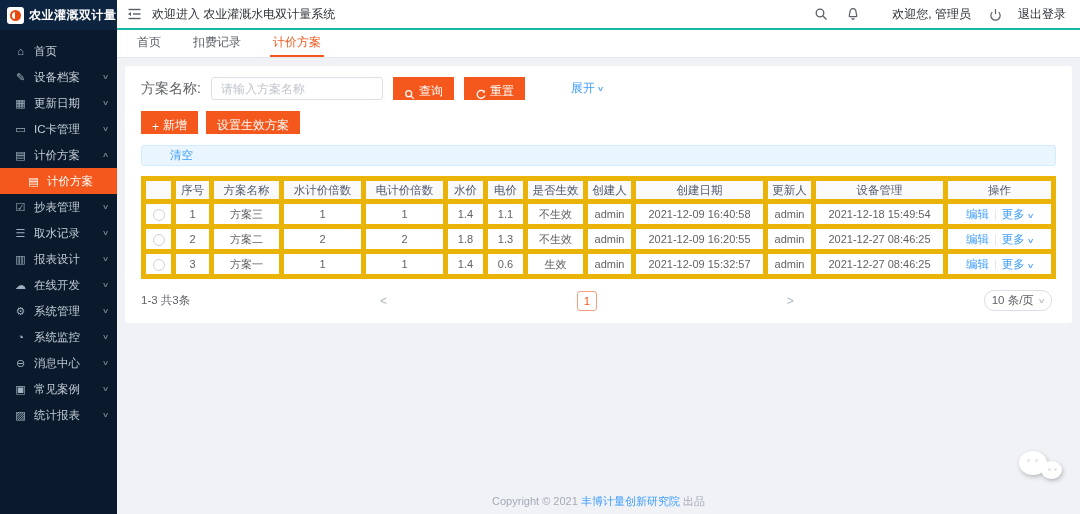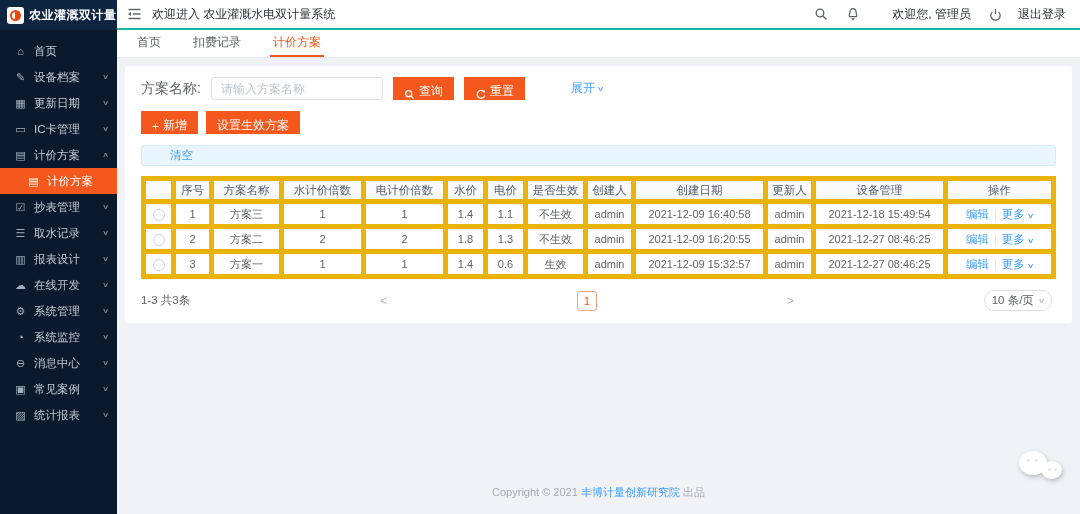--- a/index.html
+++ b/index.html
@@ -72,21 +72,21 @@
   .wm-text { color:#fff; font-size:27px; font-weight:bold; letter-spacing:1px; text-shadow:1px 2px 3px rgba(125,130,140,.55), 0 0 1px rgba(125,130,140,.45); white-space:nowrap; }
   .wc { position:relative; width:45px; height:38px; filter:drop-shadow(1px 2px 2px rgba(125,130,140,.5)); }
   .wc .b1 { position:absolute; left:0; top:3px; width:28px; height:24px; background:#fff; border-radius:50%; }
   .wc .b1::after { content:""; position:absolute; left:3px; bottom:-4px; border:5px solid transparent; border-top-color:#fff; transform:rotate(28deg); }
   .wc .b2 { position:absolute; right:2px; top:13px; width:21px; height:18px; background:#fff; border-radius:50%; }
   .wc .b2::after { content:""; position:absolute; right:2px; bottom:-3px; border:4px solid transparent; border-top-color:#fff; transform:rotate(-28deg); }
   .wc .e { position:absolute; width:3px; height:3px; background:#e2e5ea; border-radius:50%; }
   .wc .e1 { left:8px; top:11px; } .wc .e2 { left:16px; top:11px; }
   .wc .e3 { right:13px; top:20px; } .wc .e4 { right:7px; top:20px; }
 
-  .footer { position:absolute; left:0; right:0; bottom:14px; text-align:center; font-size:11px; color:#a3abb8; }
+  .footer { position:absolute; left:0; right:0; bottom:5px; text-align:center; font-size:11px; color:#a3abb8; }
   .footer a { color:#409eff; text-decoration:none; cursor:pointer; }
 </style>
 </head>
 <body>
 
 <div class="app">
 
   <aside class="sidebar">
     <div class="logo">
       <span class="logo-badge">

